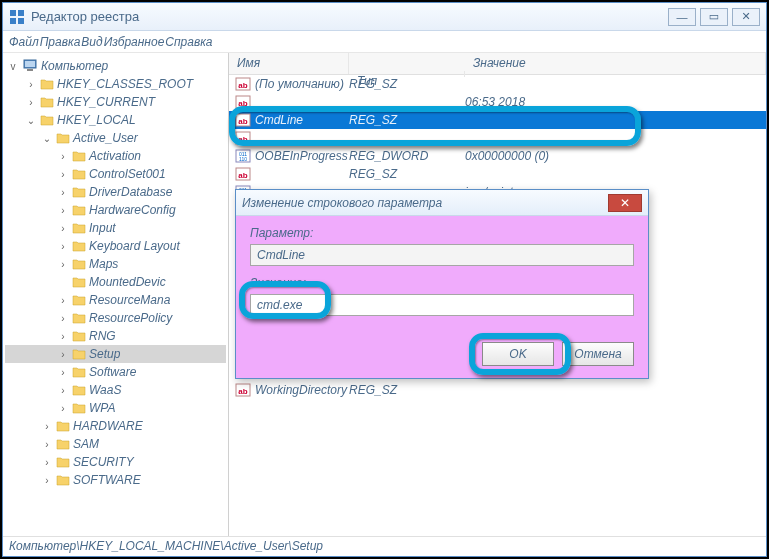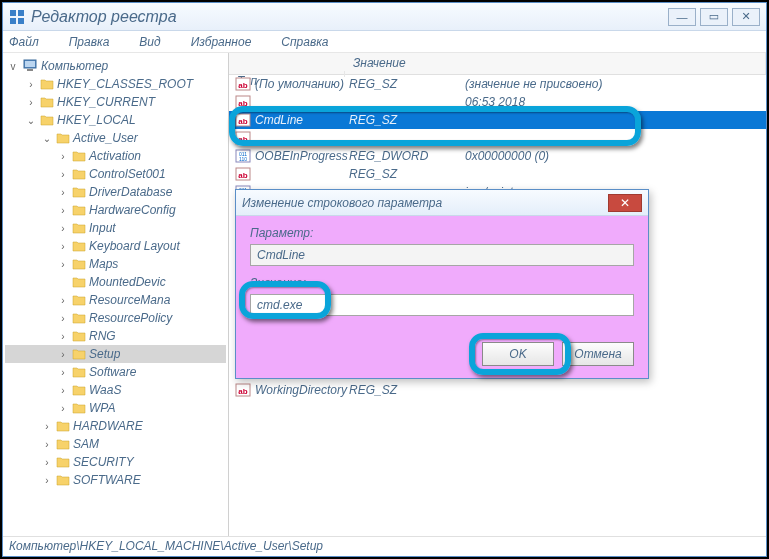--- a/index.html
+++ b/index.html
@@ -27,36 +27,36 @@
   display: flex;
   align-items: center;
   padding: 0 6px;
 }
 .app-icon {
   width: 16px; height: 16px;
   display: inline-block;
   margin-right: 6px;
 }
 .app-icon svg { width: 16px; height: 16px; }
-.title-text { color: #4a6a8a; font-style: italic; font-size: 16px; }
+.title-text { color: #4a6a8a; font-size: 13px; }
 .win-controls { margin-left: auto; display: flex; gap: 4px; }
 .win-btn {
   width: 28px; height: 18px;
   border: 1px solid #9ab0c9;
   background: #eaf1fa;
   display: flex; align-items: center; justify-content: center;
   font-size: 11px;
   color: #4a6a8a;
 }
 .menubar {
   height: 22px;
   display: flex;
   align-items: center;
   padding: 0 6px;
-  gap: 30px;
+  gap: 1px;
   border-bottom: 1px solid #e7e7e7;
 }
 .menu-item { color: #4a6a8a; font-style: italic; font-size: 12px; cursor: default; }
 .main {
   display: flex;
   height: calc(100% - 28px - 22px - 20px);
 }
 .tree {
   width: 226px;
   border-right: 1px solid #d0d0d0;
@@ -429,32 +429,32 @@
               <span class="folder-icon"><svg viewBox="0 0 14 12">
                   <path d="M1 2h4l1 1h7v8H1z" fill="#f7d26a" stroke="#c9a22b" stroke-width="0.5"></path>
                 </svg></span>
               <span class="node-label">SOFTWARE</span>
             </div>
           </li>
         </ul>
     </div>
     <div class="values">
       <div class="vh">
+        <div class="c1">Имя</div>
         <div class="c2">Тип</div>
         <div class="c3">Значение</div>
       </div>
       <div id="values-body">
           <div class="vrow">
             <span class="vicon"><svg viewBox="0 0 16 16">
                 <rect x="1" y="2" width="14" height="12" fill="#fff" stroke="#b88"></rect>
                 <text x="8" y="12" font-size="8" text-anchor="middle" fill="#c03" font-weight="bold">ab</text>
               </svg></span>
             <span class="vlabel">(По умолчанию)</span>
             <span class="vtype">REG_SZ</span>
-            <span class="vval">(значение не присвоено)</span>
           </div>
           <div class="vrow">
             <span class="vicon"><svg viewBox="0 0 16 16">
                 <rect x="1" y="2" width="14" height="12" fill="#fff" stroke="#b88"></rect>
                 <text x="8" y="12" font-size="8" text-anchor="middle" fill="#c03" font-weight="bold">ab</text>
               </svg></span>
             <span class="vlabel"></span>
             <span class="vtype"></span>
             <span class="vval">06:53 2018</span>
           </div>

